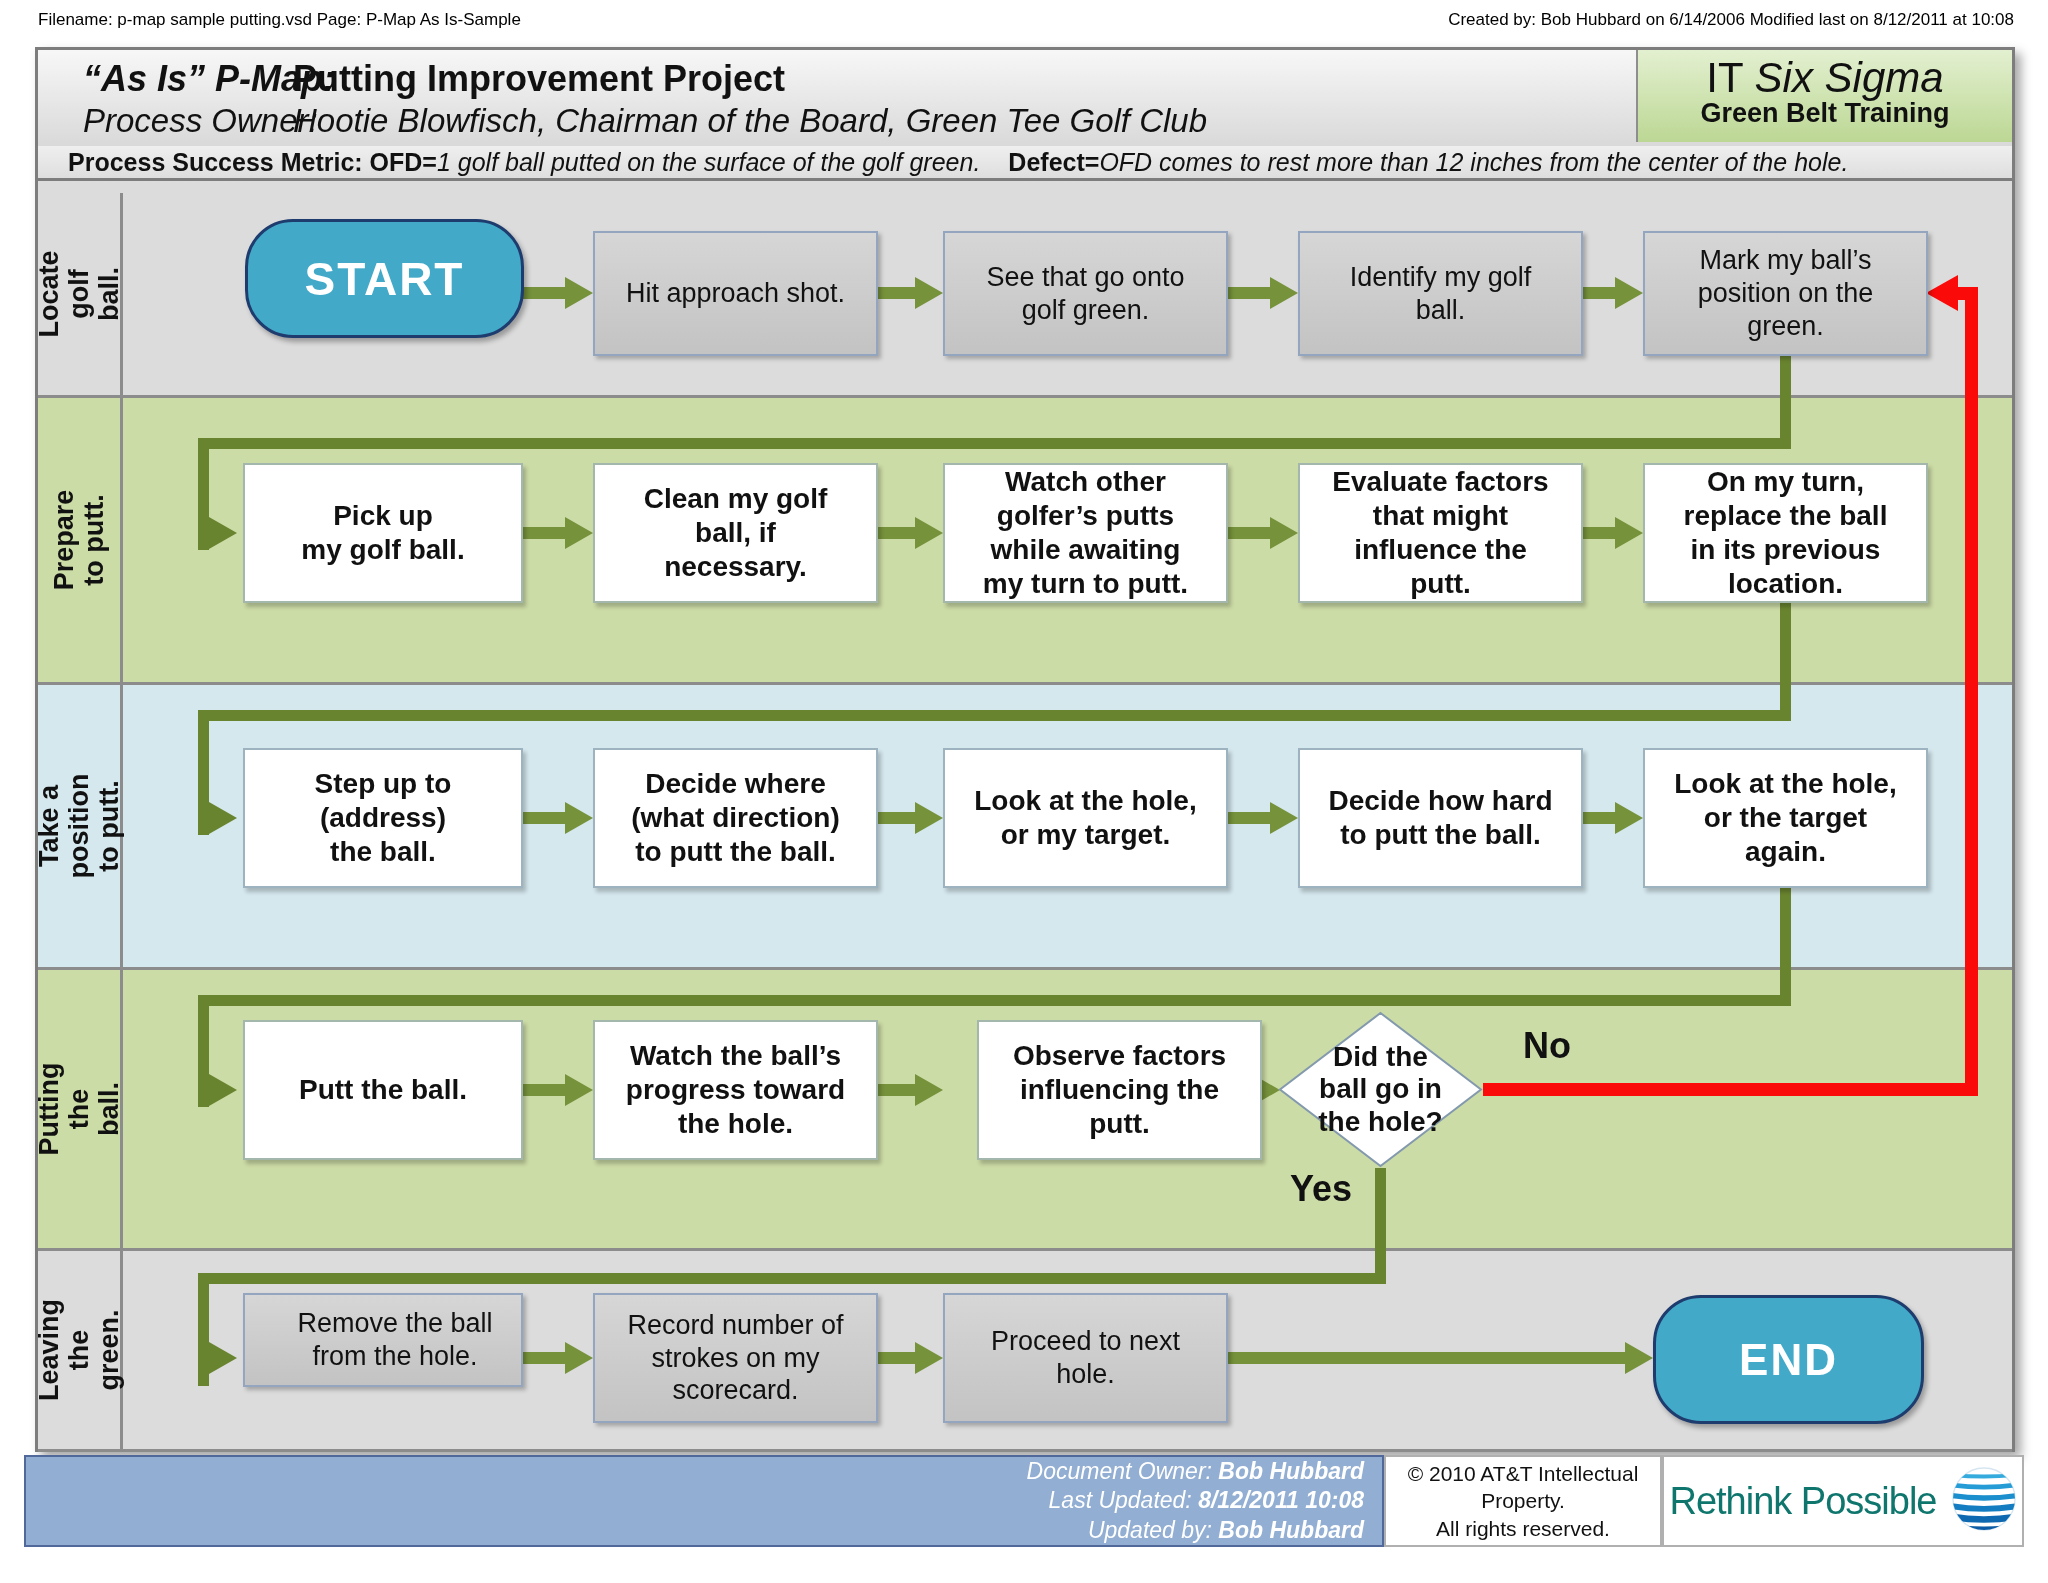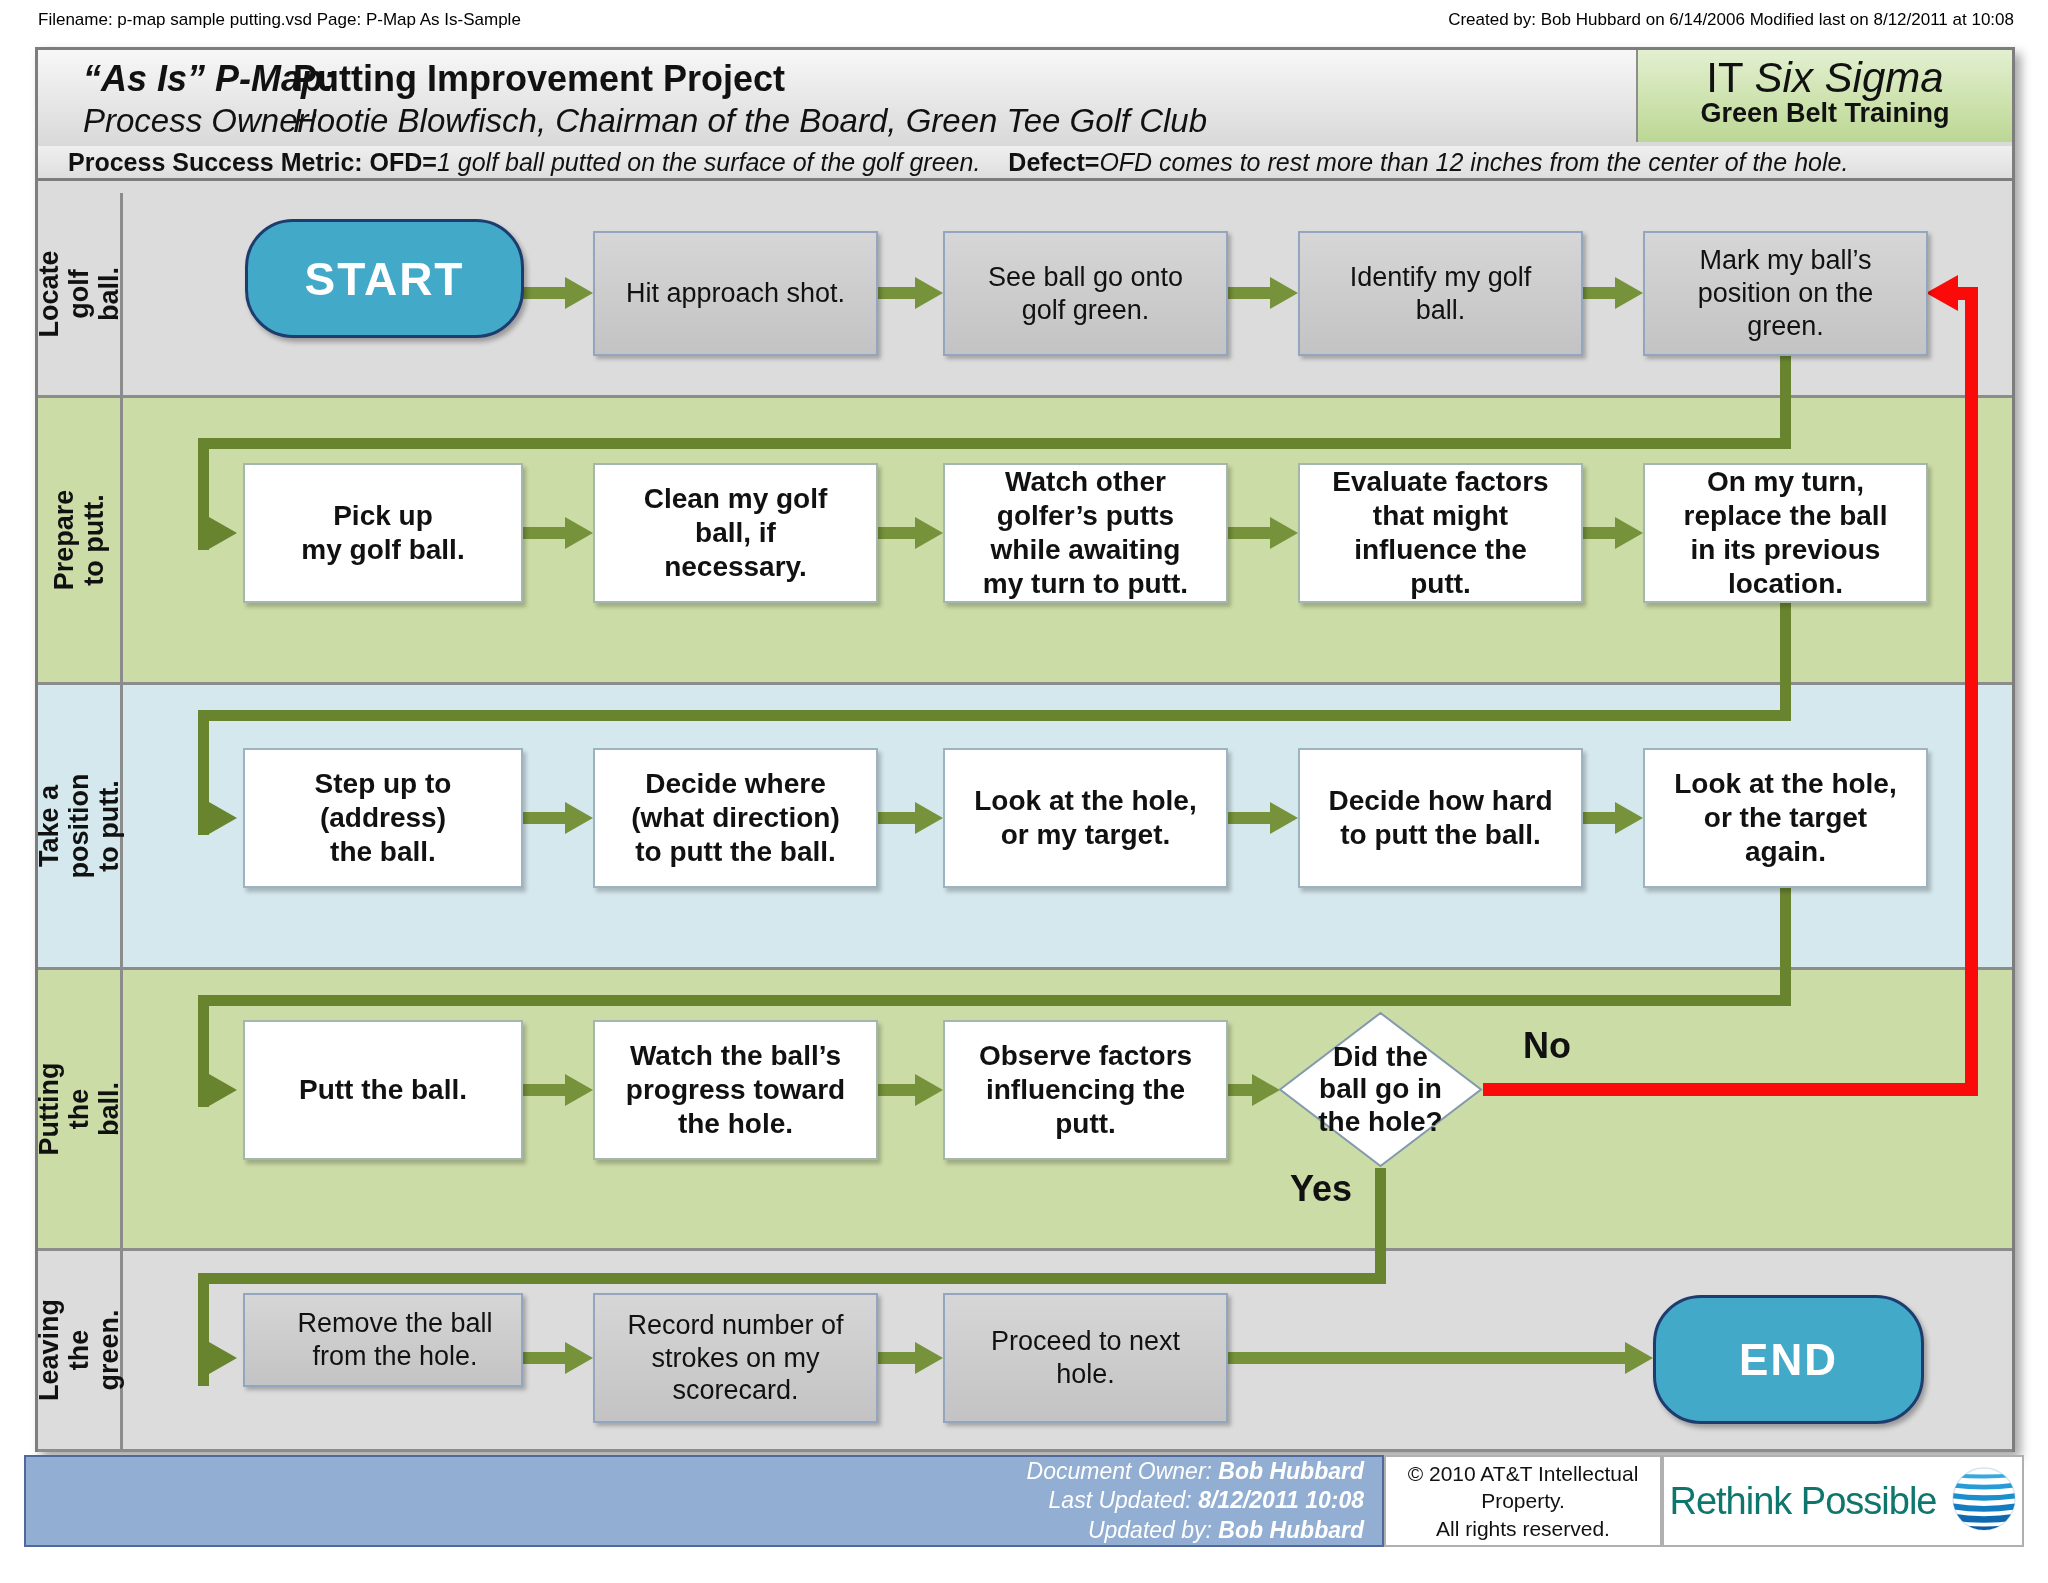--- a/index.html
+++ b/index.html
@@ -217,21 +217,21 @@
 
       <div class="seg olive" style="left:485px;top:1159px;width:44px;height:12px;"></div>
         <div class="head-r" style="left:527px;top:1149px;"></div>
       <div class="seg olive" style="left:840px;top:1159px;width:39px;height:12px;"></div>
         <div class="head-r" style="left:877px;top:1149px;"></div>
       <div class="seg olive" style="left:1190px;top:1159px;width:399px;height:12px;"></div>
         <div class="head-r" style="left:1587px;top:1149px;"></div>
 
       <div class="pill" style="left:207px;top:26px;width:273px;height:113px;font-size:46px;">START</div>
       <div class="box gray" style="left:555px;top:38px;width:285px;height:125px;">Hit approach shot.</div>
-      <div class="box gray" style="left:905px;top:38px;width:285px;height:125px;">See ball go onto
+      <div class="box gray" style="left:905px;top:38px;width:285px;height:125px;">See that go onto
 golf green.</div>
       <div class="box gray" style="left:1260px;top:38px;width:285px;height:125px;">Identify my golf
 ball.</div>
       <div class="box gray" style="left:1605px;top:38px;width:285px;height:125px;">Mark my ball’s
 position on the
 green.</div>
 
       <div class="box white" style="left:205px;top:270px;width:280px;height:140px;">Pick up
 my golf ball.</div>
       <div class="box white" style="left:555px;top:270px;width:285px;height:140px;">Clean my golf
@@ -261,21 +261,21 @@
       <div class="box white bb" style="left:1260px;top:555px;width:285px;height:140px;">Decide how hard
 to putt the ball.</div>
       <div class="box white bb" style="left:1605px;top:555px;width:285px;height:140px;">Look at the hole,
 or the target
 again.</div>
 
       <div class="box white" style="left:205px;top:827px;width:280px;height:140px;">Putt the ball.</div>
       <div class="box white" style="left:555px;top:827px;width:285px;height:140px;">Watch the ball’s
 progress toward
 the hole.</div>
-      <div class="box white" style="left:905px;top:827px;width:285px;height:140px;text-align:center;">Observe factors
+      <div class="box white" style="left:939px;top:827px;width:285px;height:140px;text-align:center;">Observe factors
 influencing the
 putt.</div>
       <div class="diamond-wrap">
         <svg width="205" height="157" viewBox="0 0 205 157">
           <polygon points="102.5,2 203,78.5 102.5,155 2,78.5" fill="#ffffff" stroke="#8399ad" stroke-width="2"></polygon>
         </svg>
         <div class="diamond-text">Did the
 ball go in
 the hole?</div>
       </div>

